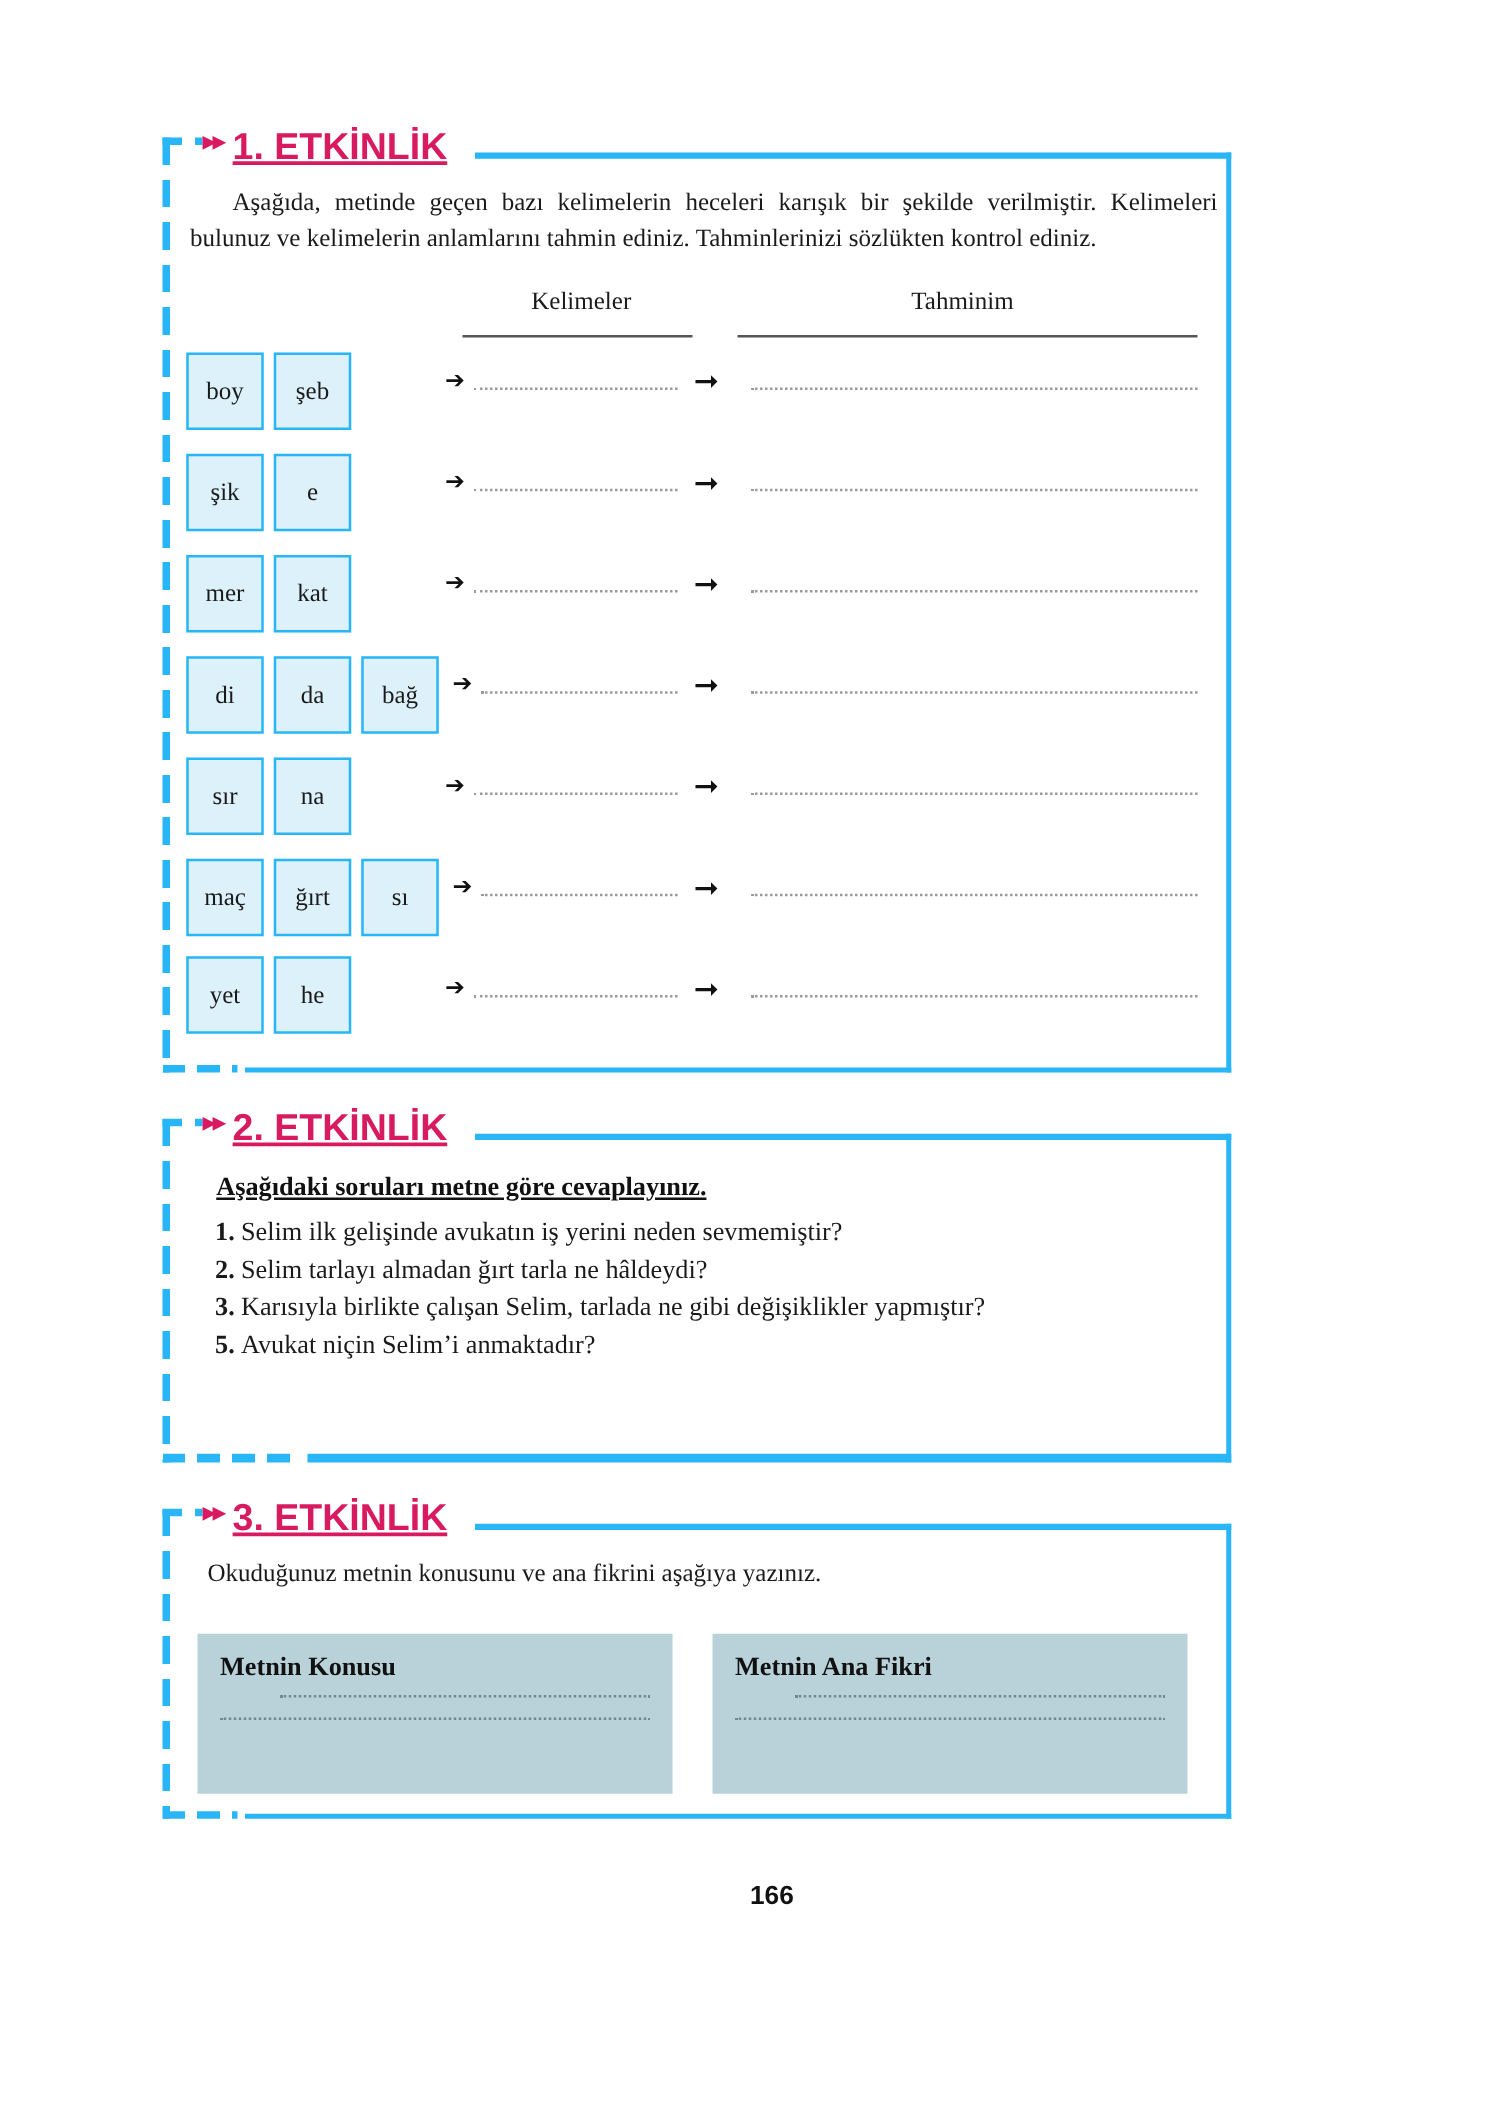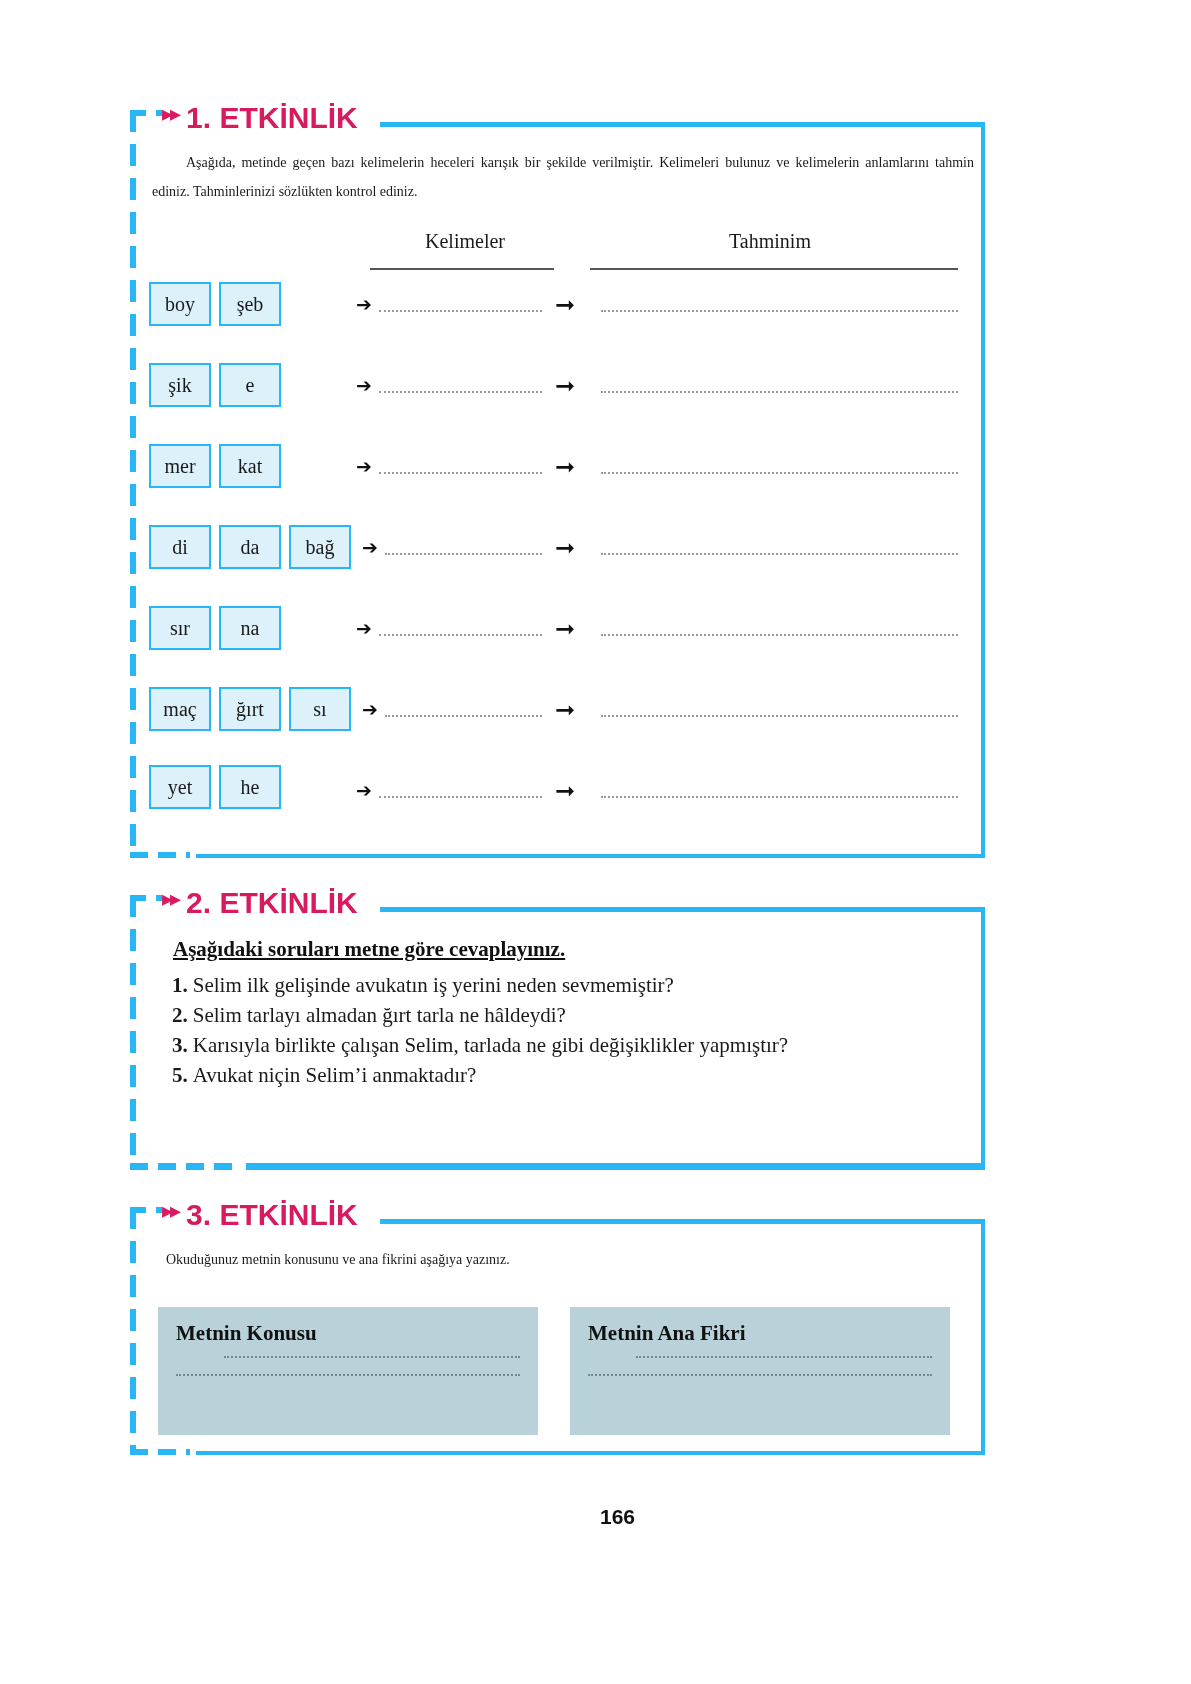--- a/index.html
+++ b/index.html
@@ -101,26 +101,27 @@
     position: relative;
     top: -4px;
   }
   .act-title {
     font-family: "Liberation Sans", sans-serif;
     font-weight: bold;
     font-size: 30px;
     letter-spacing: 0px;
     color: #d81b60;
     white-space: nowrap;
+    text-decoration: underline;
   }
 
   
   .body-text {
     position: absolute;
-    font-size: 14px;
+    font-size: 20px;
     line-height: 29px;
     text-align: justify;
     color: #1a1a1a;
   }
   .body-text .indent { display: inline-block; width: 34px; }
 
   
   .col-head {
     position: absolute;
     font-size: 20px;
@@ -132,21 +133,21 @@
     height: 1.5px;
     background: #555;
   }
   .syl-row {
     position: absolute;
     display: flex;
     align-items: center;
   }
   .syl {
     width: 62px;
-    height: 44px;
+    height: 62px;
     border: 2.5px solid #29b6f6;
     background: #ddf1fb;
     display: flex;
     align-items: center;
     justify-content: center;
     font-size: 20px;
     margin-right: 8px;
     color: #1a1a1a;
     box-sizing: border-box;
   }

